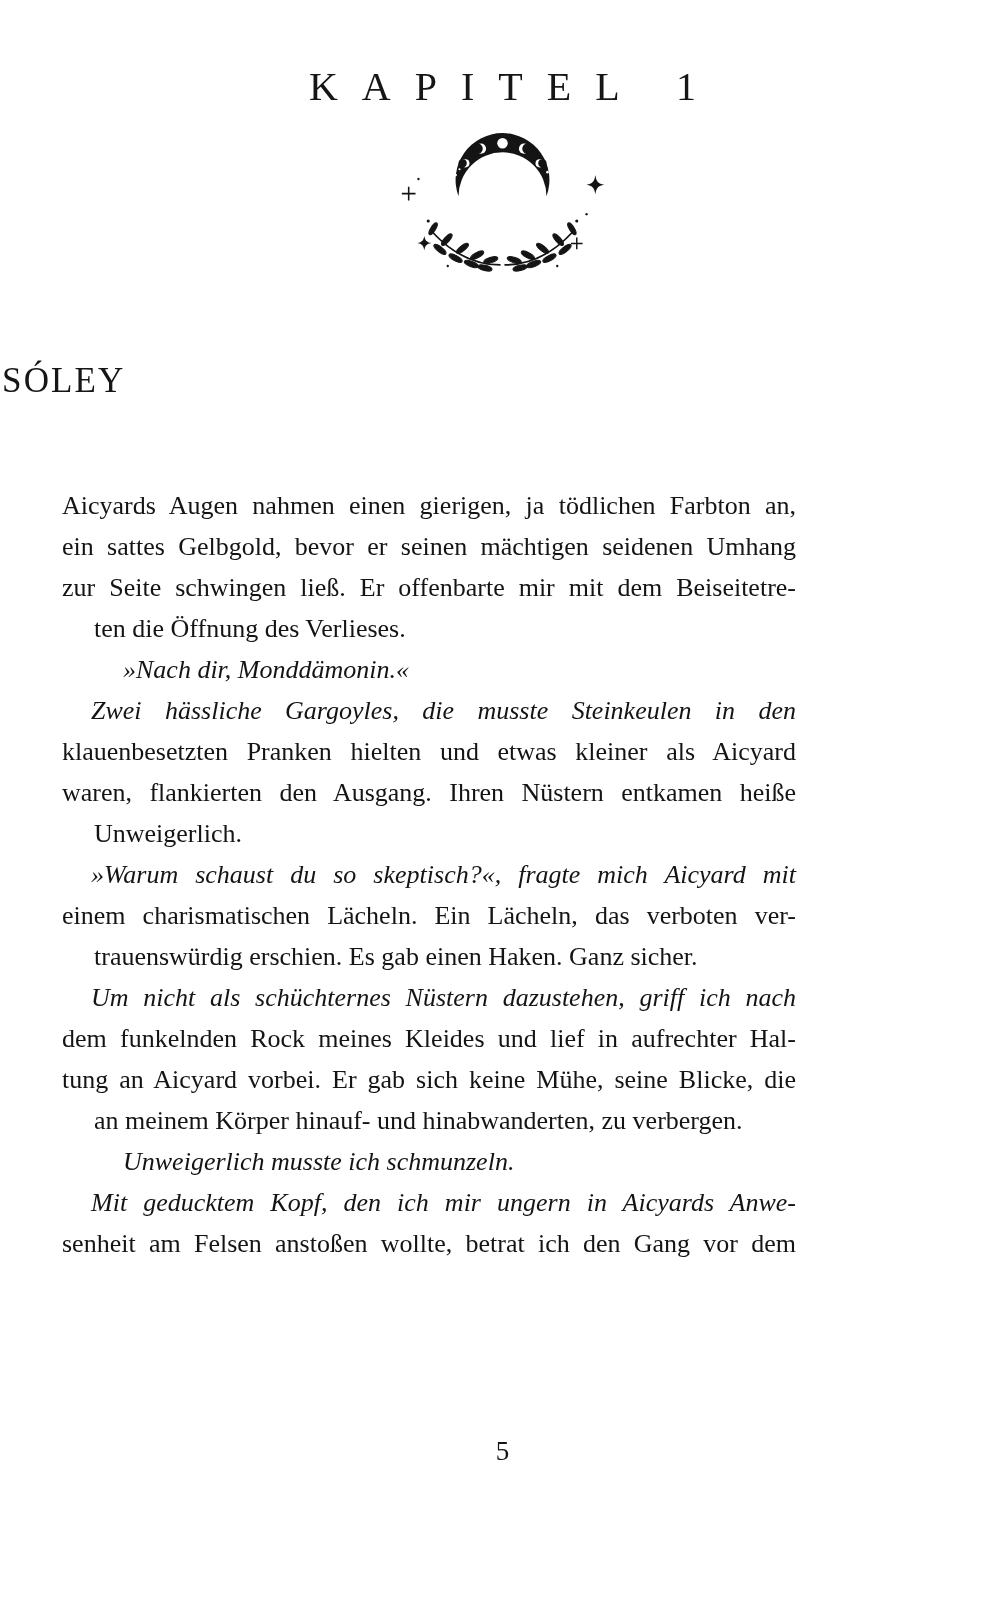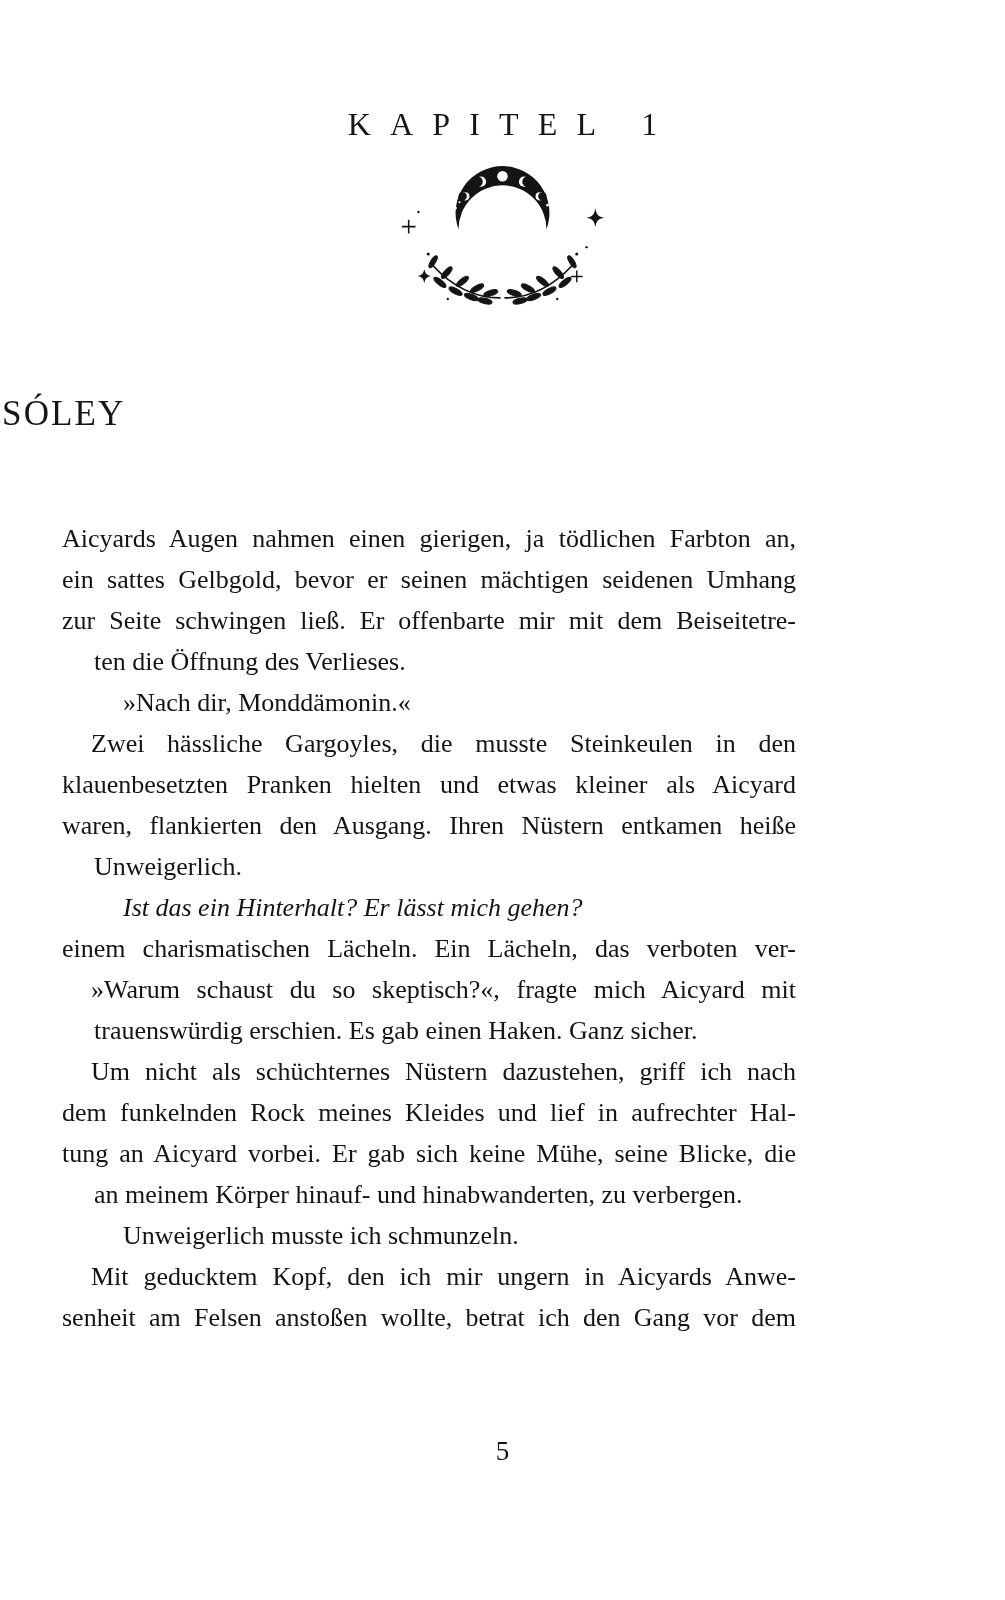--- a/index.html
+++ b/index.html
@@ -8,23 +8,23 @@
     width: 1005px;
     height: 1600px;
     margin: 0 auto;
     background: #ffffff;
     color: #141414;
     font-family: "Liberation Serif", serif;
     overflow: hidden;
   }
   .chapter-heading {
     margin: 0;
-    padding-top: 106px;
+    padding-top: 63px;
     text-align: center;
-    font-size: 32px;
+    font-size: 40px;
     font-weight: 400;
     letter-spacing: 0.6em;
     text-indent: 0.6em;
     color: #161616;
   }
   .ornament {
     margin-top: 16px;
     text-align: center;
   }
   .ornament svg { display: inline-block; }
@@ -44,21 +44,21 @@
     font-size: 26px;
     line-height: 41px;
     color: #141414;
   }
   .line {
     text-align: justify;
     text-align-last: justify;
     white-space: normal;
   }
   .line.para-end { text-align-last: left; margin-left: 32px; }
-  .line.indent { text-indent: 29px; }
+  .line.indent { text-indent: 29px; font-style: italic; }
   .line.italic { font-style: italic; }
   .page-number {
     position: absolute;
     top: 1436px;
     left: 0;
     width: 100%;
     text-align: center;
     font-size: 27px;
     color: #141414;
   }
@@ -149,23 +149,22 @@
   <div class="body-text">
       <div class="line">Aicyards Augen nahmen einen gierigen, ja tödlichen Farbton an,</div>
       <div class="line">ein sattes Gelbgold, bevor er seinen mächtigen seidenen Umhang</div>
       <div class="line">zur Seite schwingen ließ. Er offenbarte mir mit dem Beiseitetre-</div>
       <div class="line para-end">ten die Öffnung des Verlieses.</div>
       <div class="line indent para-end">»Nach dir, Monddämonin.«</div>
       <div class="line indent">Zwei hässliche Gargoyles, die musste Steinkeulen in den</div>
       <div class="line">klauenbesetzten Pranken hielten und etwas kleiner als Aicyard</div>
       <div class="line">waren, flankierten den Ausgang. Ihren Nüstern entkamen heiße</div>
       <div class="line para-end">Unweigerlich.</div>
-      <div class="line italic indent para-end">Ist das ein Hinterhalt? Er lässt mich gehen?</div>
+      <div class="line indent">»Warum schaust du so skeptisch?«, fragte mich Aicyard mit</div>
       <div class="line">einem charismatischen Lächeln. Ein Lächeln, das verboten ver-</div>
-      <div class="line indent">»Warum schaust du so skeptisch?«, fragte mich Aicyard mit</div>
       <div class="line para-end">trauenswürdig erschien. Es gab einen Haken. Ganz sicher.</div>
       <div class="line indent">Um nicht als schüchternes Nüstern dazustehen, griff ich nach</div>
       <div class="line">dem funkelnden Rock meines Kleides und lief in aufrechter Hal-</div>
       <div class="line">tung an Aicyard vorbei. Er gab sich keine Mühe, seine Blicke, die</div>
       <div class="line para-end">an meinem Körper hinauf- und hinabwanderten, zu verbergen.</div>
       <div class="line indent para-end">Unweigerlich musste ich schmunzeln.</div>
       <div class="line indent">Mit geducktem Kopf, den ich mir ungern in Aicyards Anwe-</div>
       <div class="line">senheit am Felsen anstoßen wollte, betrat ich den Gang vor dem</div>
     </div>
 

